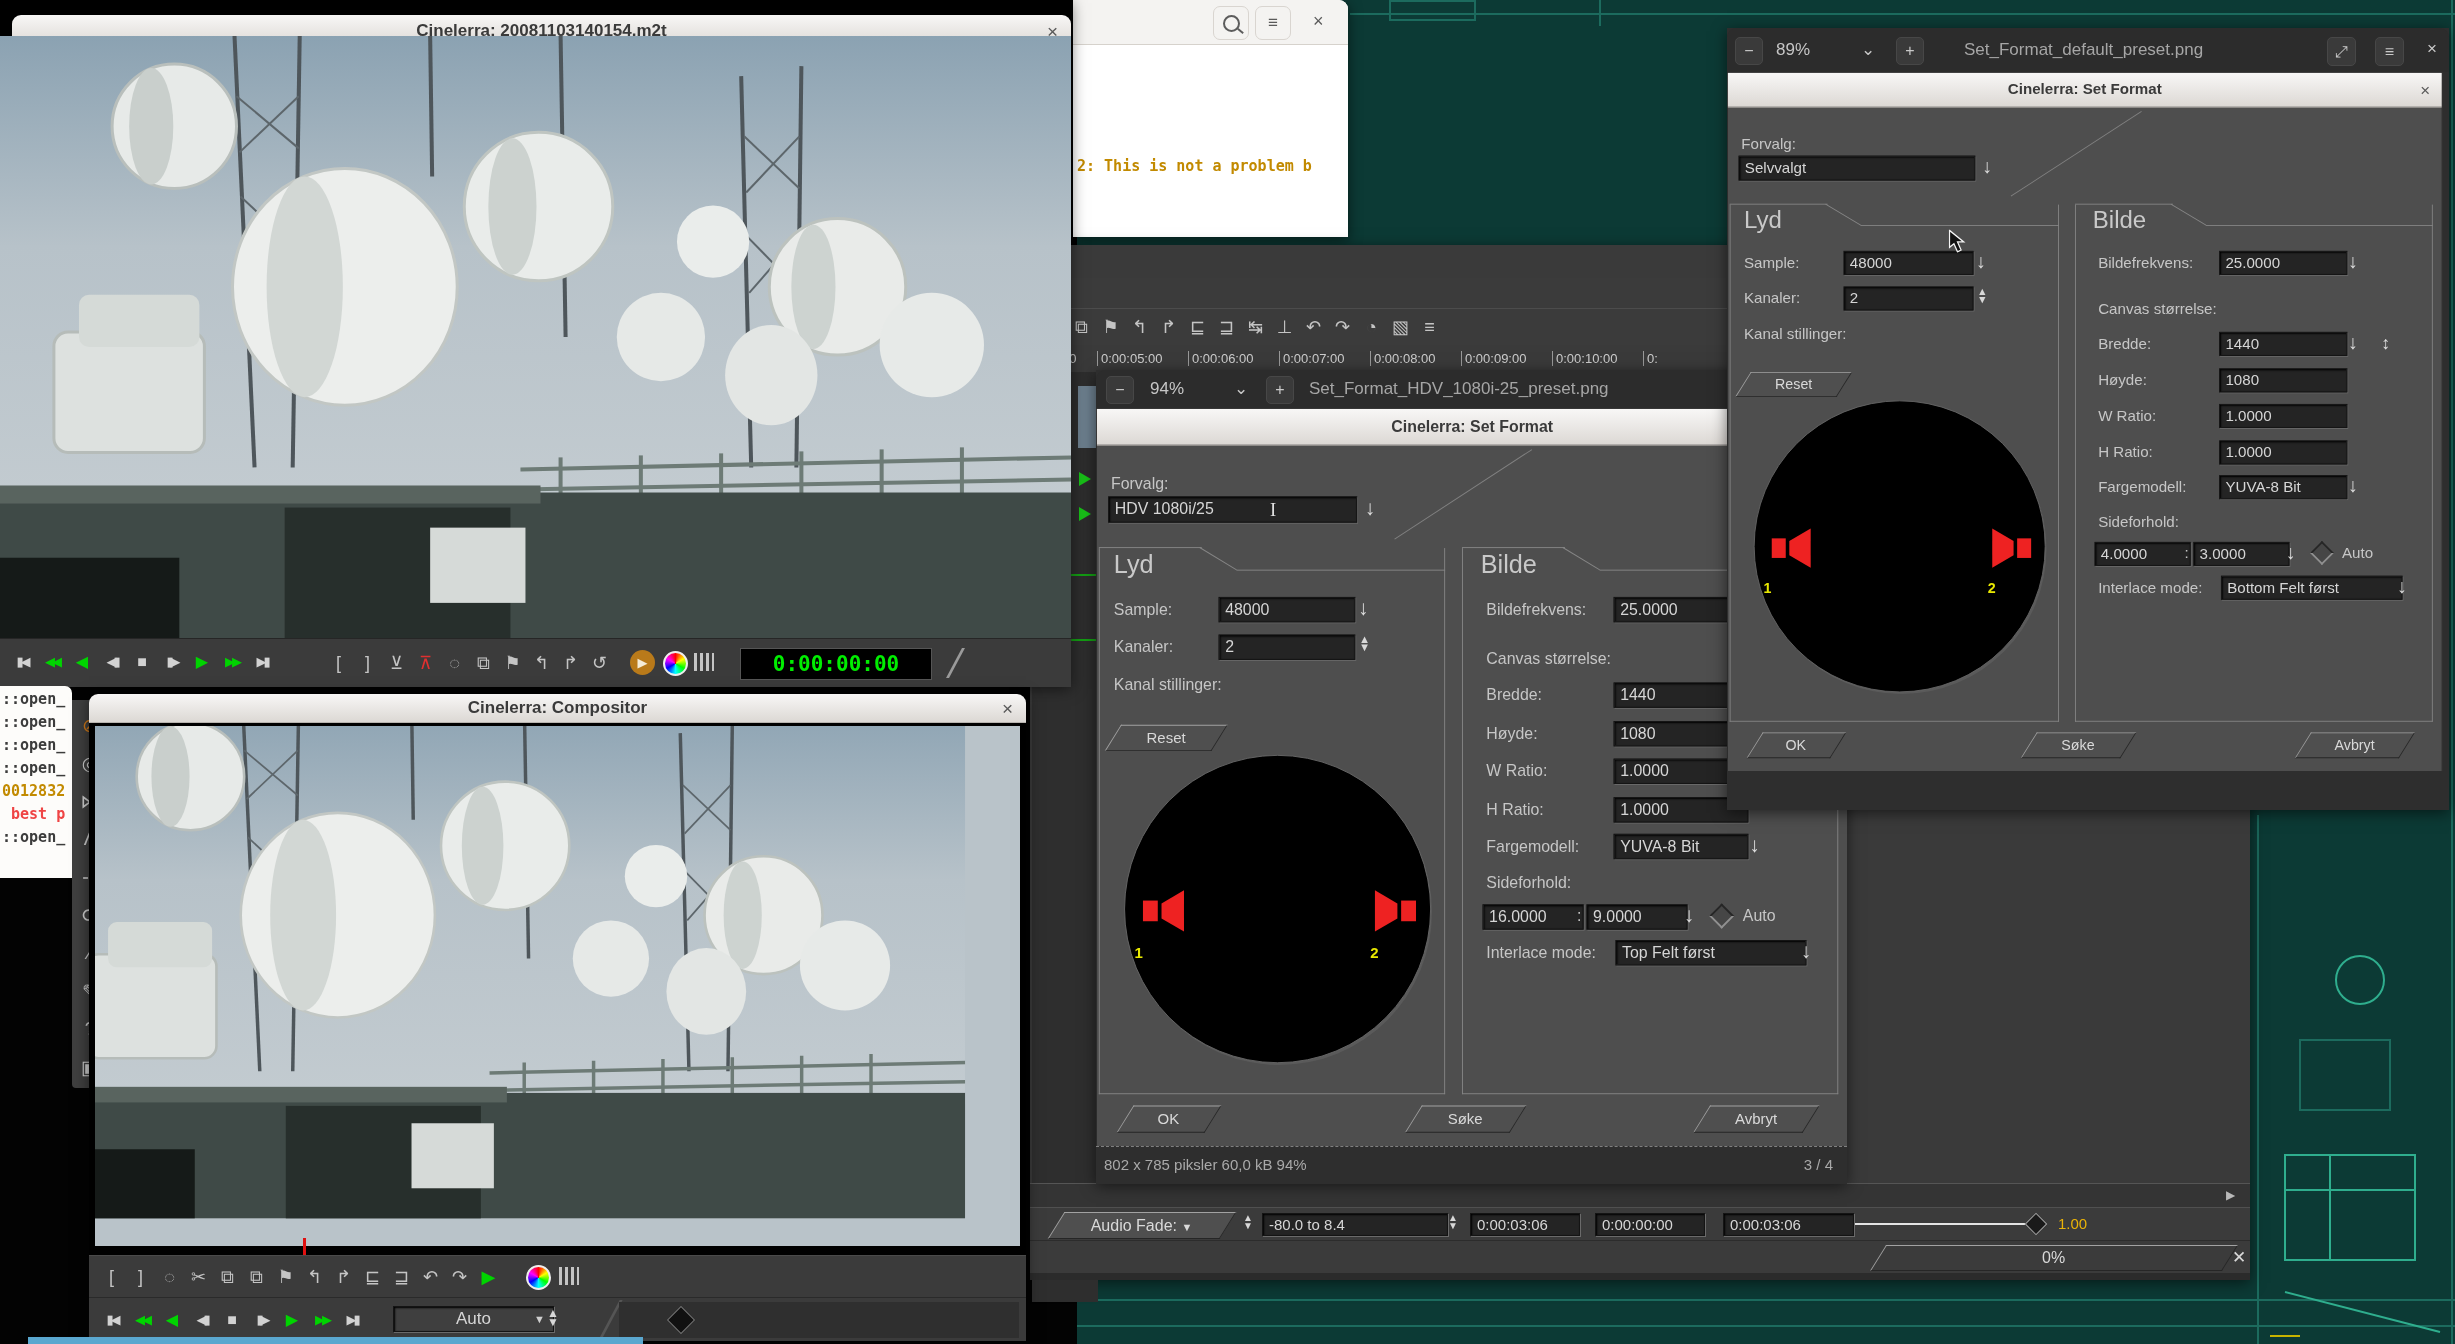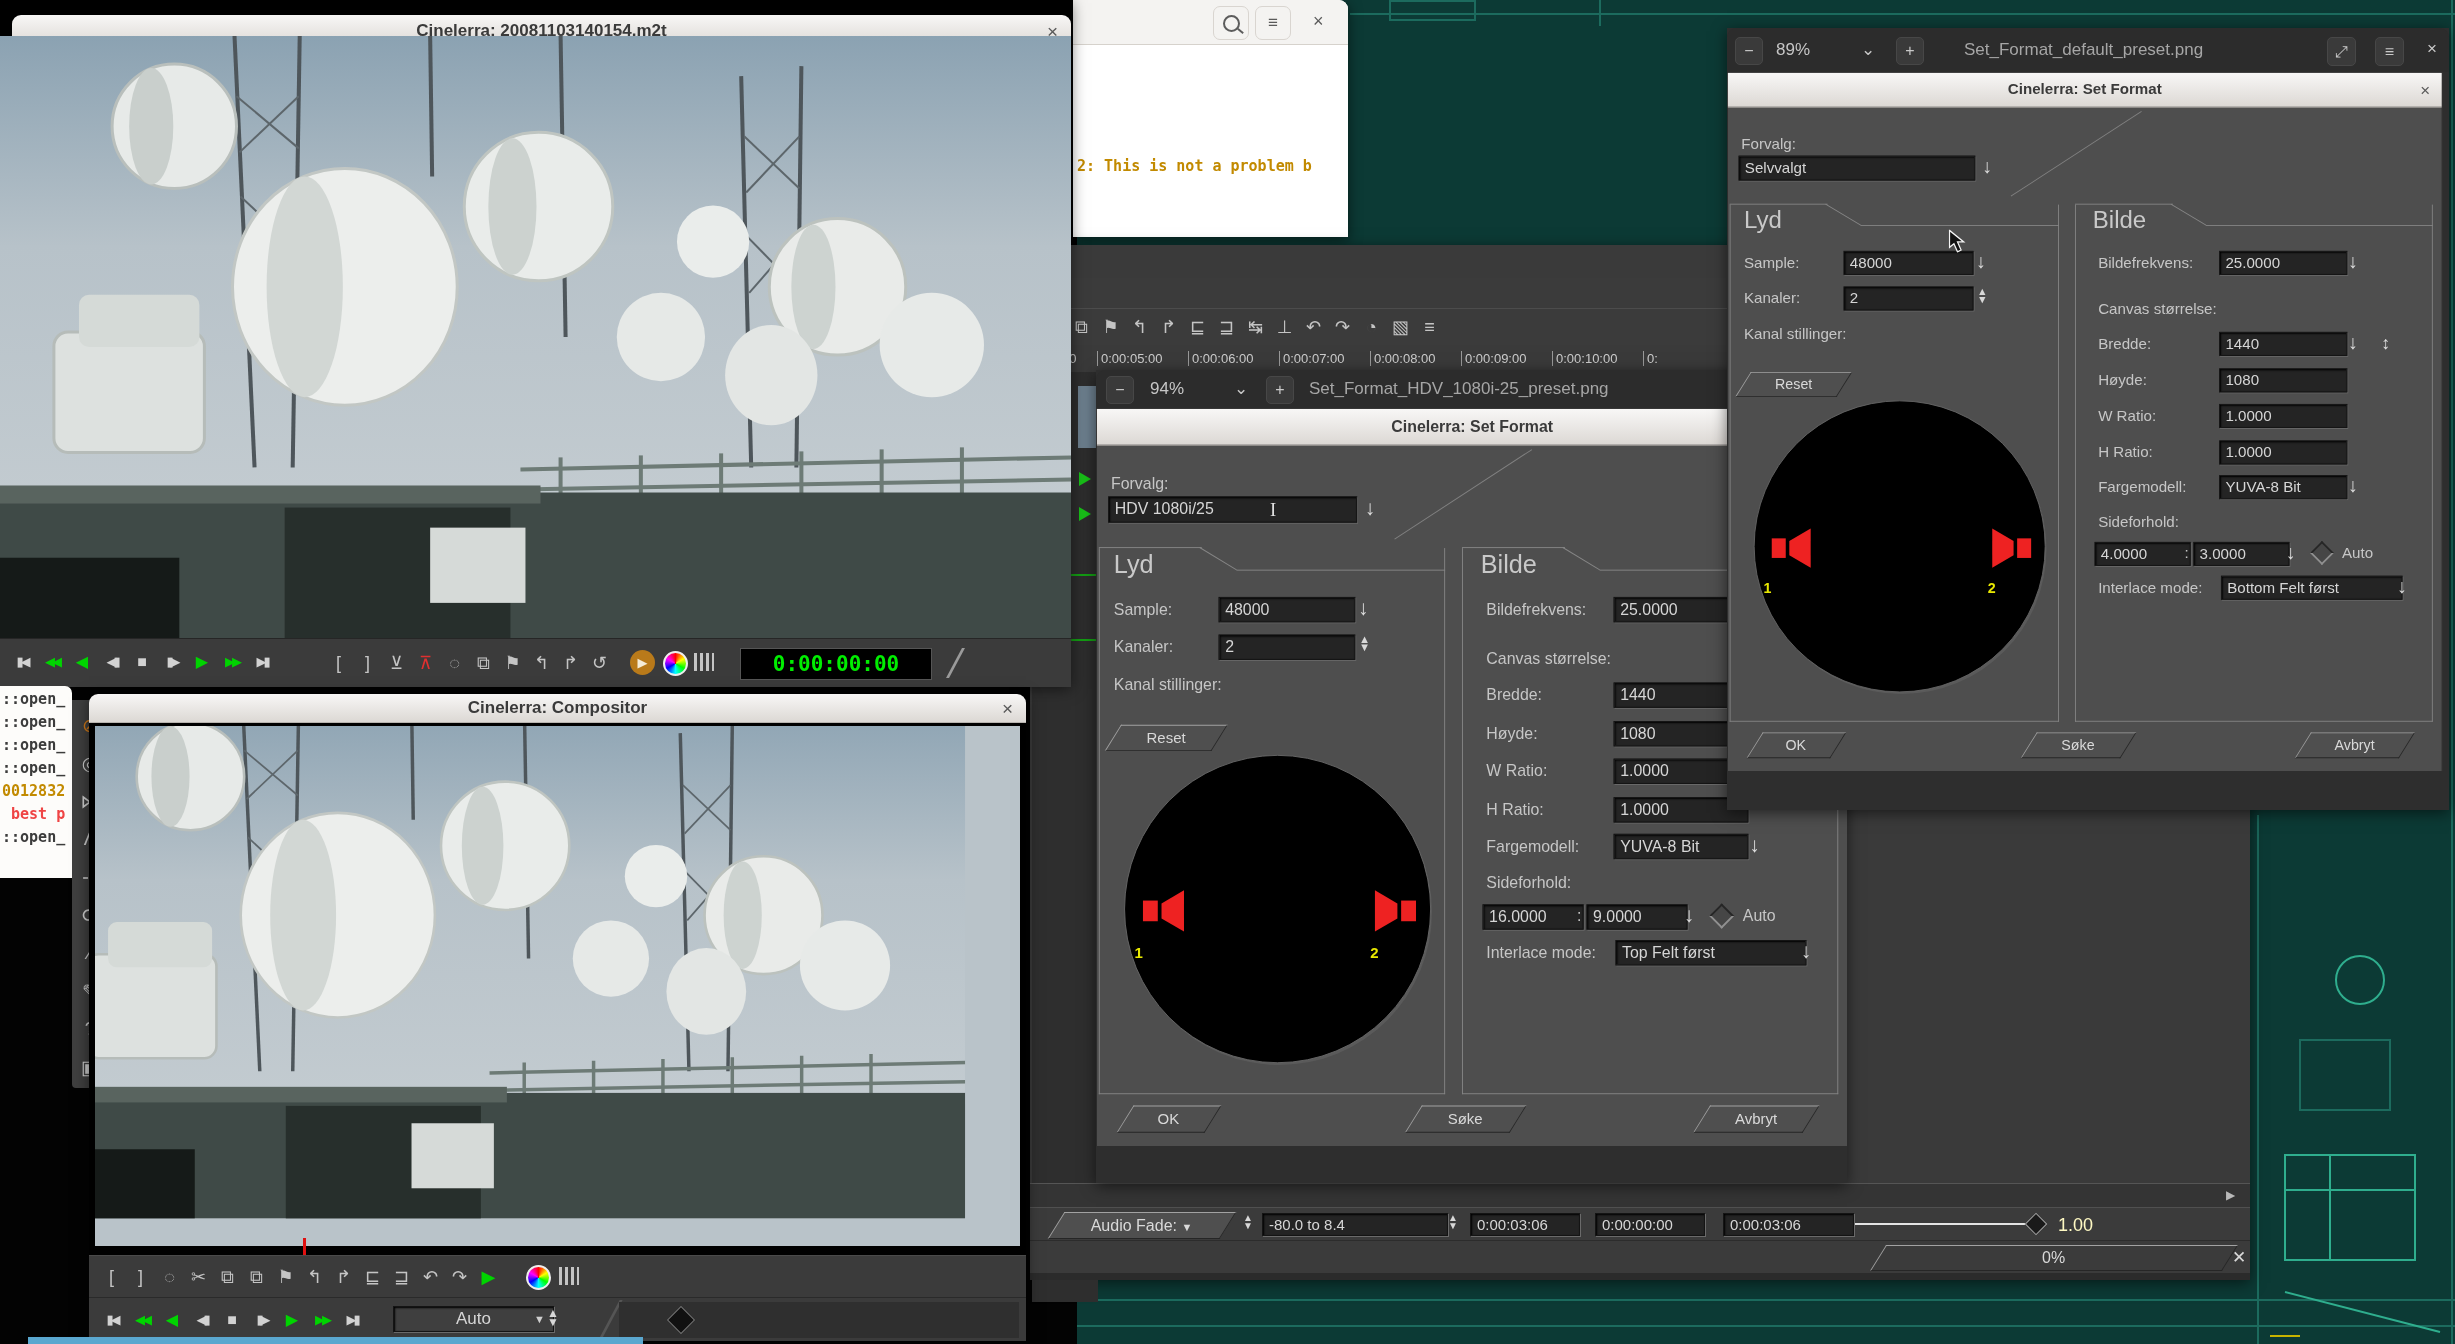--- a/index.html
+++ b/index.html
@@ -246,21 +246,21 @@
     <div class="fbox" style="left:232px;top:5px;width:172px;height:21px;font-size:15px">-80.0 to 8.4</div>
     <div class="spin" style="left:418px;top:6px">
         <span>▲</span>
         <span>▼</span>
       </div>
     <div class="fbox" style="left:440px;top:5px;width:96px;height:21px;font-size:15px">0:00:03:06</div>
     <div class="fbox" style="left:565px;top:5px;width:96px;height:21px;font-size:15px">0:00:00:00</div>
     <div class="fbox" style="left:693px;top:5px;width:117px;height:21px;font-size:15px">0:00:03:06</div>
     <div class="abs" style="left:825px;top:15px;width:178px;height:2px;background:#e4e4e4"></div>
     <div class="abs" style="left:998px;top:8px;width:14px;height:14px;transform:rotate(45deg);background:#1a1a1a;border:1px solid #aaa"></div>
-    <div class="abs" style="left:1028px;top:7px;color:#fef9c3;font-size:18px">1.00</div>
+    <div class="abs" style="left:1028px;top:7px;color:#eab308;font-size:15px">1.00</div>
   </div>
 
   <div class="dkbar" style="left:0;top:995px;width:1220px;height:33px;border-top:1px solid #2c2c2c">
     <div class="pbtn outline" style="left:848px;top:4px;width:350px;height:24px">
       <span>0%</span>
     </div>
     <span class="abs" style="left:1202px;top:6px;color:#d8d8d8;font-size:17px">✕</span>
   </div>
   <div class="abs" style="left:0;top:1028px;width:1220px;height:7px;background:#2b2b2b"></div>
 </div>
@@ -359,20 +359,24 @@
     <div class="pbtn" style="left:338px;top:703px;width:110px;height:27px">
             <span>Søke</span>
           </div>
     <div class="pbtn" style="left:646px;top:703px;width:115px;height:27px">
             <span>Avbryt</span>
           </div>
 
   </div>
 </div>
   </div>
+  <div class="eogstatus" style="left:0;top:776px;width:751px;height:37px">
+    <span class="abs" style="left:8px;top:9px">802 x 785 piksler  60,0 kB  94%</span>
+    <span class="abs" style="right:14px;top:9px">3 / 4</span>
+  </div>
 </div>
 
 <div class="win" style="left:0;top:0;width:1071px;height:686px;background:#000">
   <div class="gtkbar" style="left:12px;top:15px;width:1059px;height:31px">
     <span>Cinelerra: 20081103140154.m2t</span>
     <span class="gtkx">×</span>
   </div>
   <svg class="vid abs" style="left:0;top:36px" width="1071" height="602" viewBox="0 0 1070 600" preserveAspectRatio="xMidYMid slice">
       <use href="#scene"></use>
     </svg>

